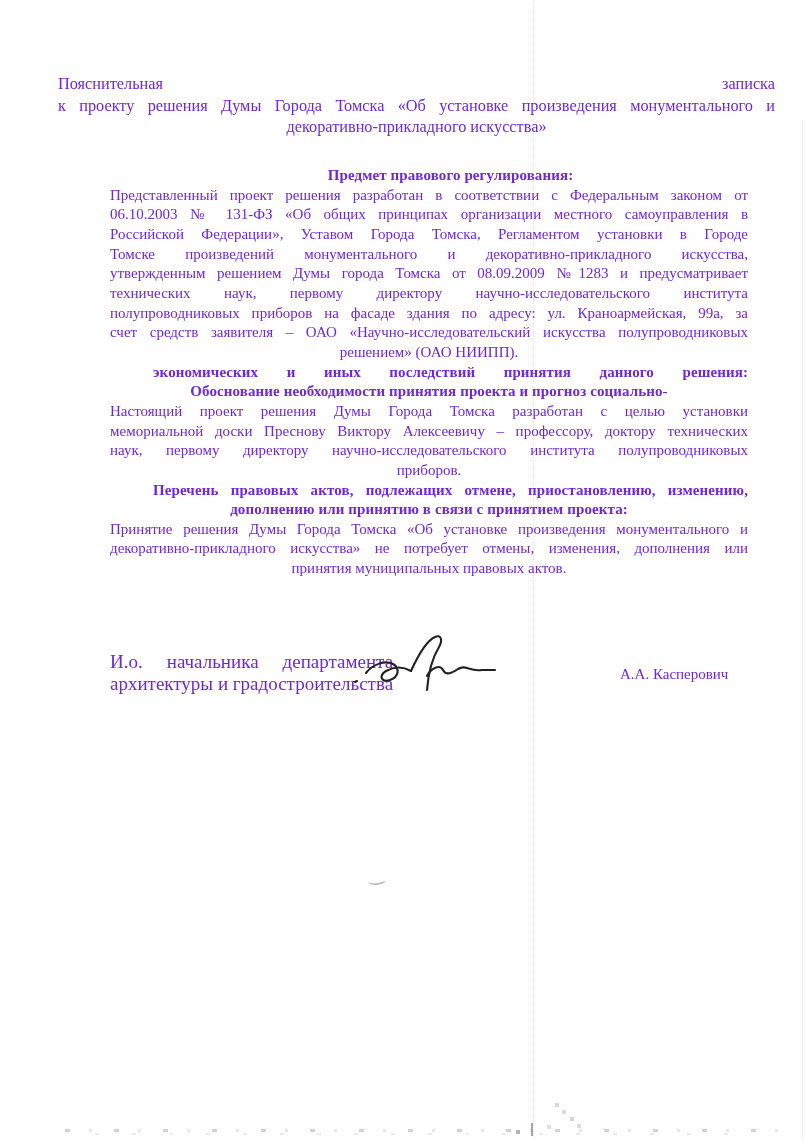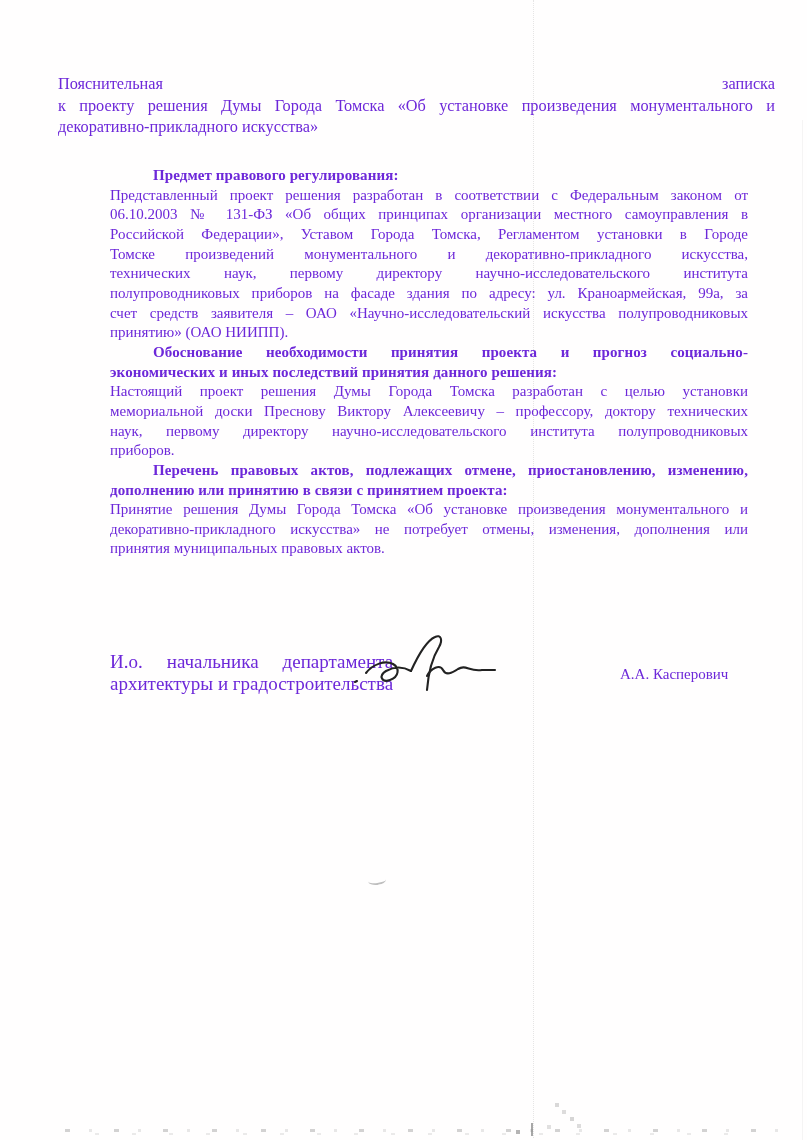--- a/index.html
+++ b/index.html
@@ -21,21 +21,21 @@
     font-size: 16.3px; line-height: 21.5px;
   }
   .titleblock .ln { text-align: center; }
   .bodyblock {
     position: absolute;
     left: 110px; width: 638px; top: 166px;
     font-size: 15px; line-height: 19.65px;
   }
   .block { margin: 0; }
   .block .ln { text-align: justify; text-align-last: justify; }
-  .block .ln:last-child { text-align: left; text-align-last: auto; }
+  .block .ln:last-child { text-align: center; text-align-last: auto; }
   .block.indent-first .ln:first-child { text-indent: 43px; }
   .head .ln { font-weight: bold; letter-spacing: 0.1px; }
   
   .sig-role {
     position: absolute;
     left: 110px; top: 651px;
     font-size: 19px; line-height: 21.5px;
   }
   .sig-name {
     position: absolute;
@@ -112,29 +112,30 @@
 
   <div class="bodyblock">
     <div class="block head indent-first">
         <div class="ln">Предмет правового регулирования:</div>
       </div>
     <div class="block">
         <div class="ln">Представленный проект решения разработан в соответствии с Федеральным законом от</div>
         <div class="ln">06.10.2003 № 131-ФЗ «Об общих принципах организации местного самоуправления в</div>
         <div class="ln">Российской Федерации», Уставом Города Томска, Регламентом установки в Городе</div>
         <div class="ln">Томске произведений монументального и декоративно-прикладного искусства,</div>
+        <div class="ln">утвержденным решением Думы города Томска от  08.09.2009 №1283 и предусматривает</div>
         <div class="ln">технических наук, первому директору научно-исследовательского института</div>
         <div class="ln">полупроводниковых приборов на фасаде здания по адресу: ул. Краноармейская, 99а, за</div>
         <div class="ln">счет средств заявителя – ОАО «Научно-исследовательский искусства полупроводниковых</div>
-        <div class="ln">принятию» (ОАО НИИПП).</div>
+        <div class="ln">решением» (ОАО НИИПП).</div>
       </div>
 
     <div class="block head indent-first">
+        <div class="ln">экономических и иных последствий принятия данного решения:</div>
         <div class="ln">Обоснование необходимости принятия проекта и прогноз социально-</div>
-        <div class="ln">экономических и иных последствий принятия данного решения:</div>
       </div>
     <div class="block">
         <div class="ln">Настоящий проект решения Думы Города Томска разработан с целью установки</div>
         <div class="ln">мемориальной доски Преснову Виктору Алексеевичу – профессору, доктору технических</div>
         <div class="ln">наук, первому директору научно-исследовательского института полупроводниковых</div>
         <div class="ln">приборов.</div>
       </div>
 
     <div class="block head indent-first">
         <div class="ln">Перечень правовых актов, подлежащих отмене, приостановлению, изменению,</div>

